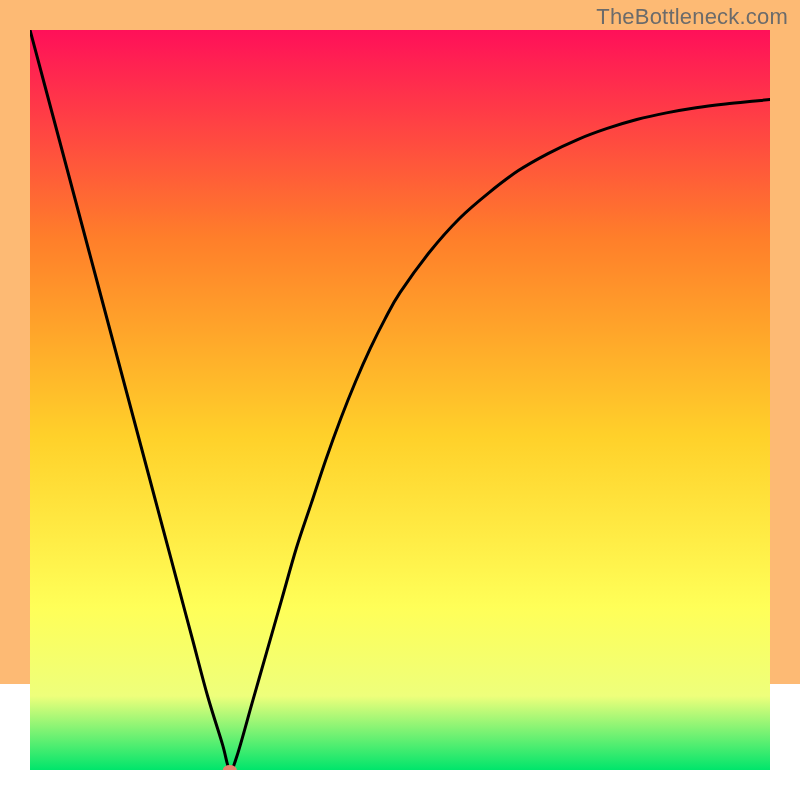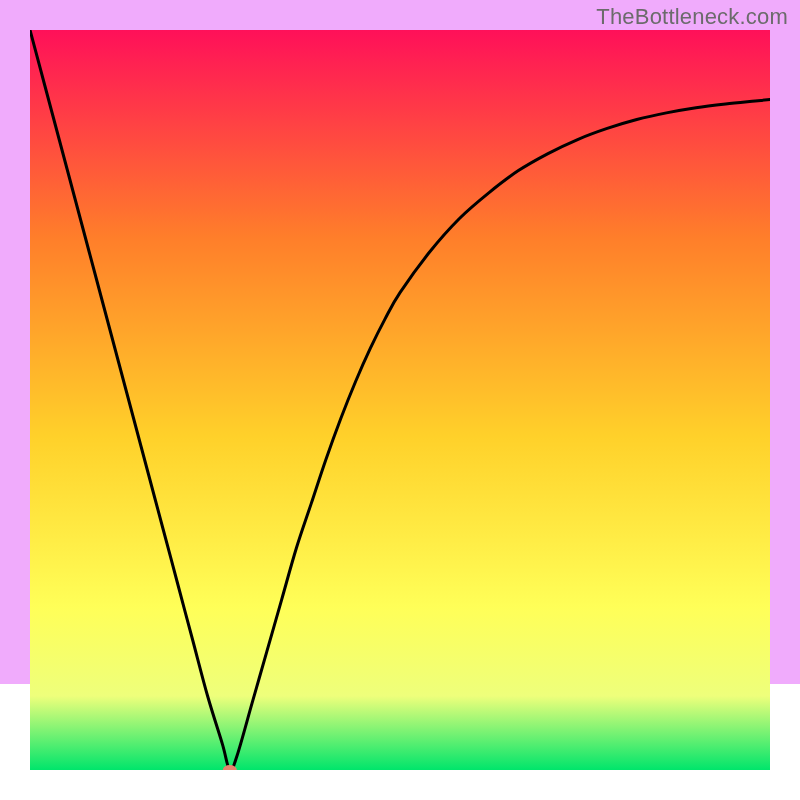--- a/index.html
+++ b/index.html
@@ -1,20 +1,20 @@
 <!DOCTYPE html>
 <html><head>
 <meta charset="utf-8">
 <style>
   * { margin: 0; padding: 0; box-sizing: border-box; }
   html, body { width: 800px; height: 800px; overflow: hidden; }
   .outer {
     width: 800px;
     height: 684px;
-    background: #f0abfc;
+    background: #fdba74;
     position: relative;
   }
   .watermark {
     position: absolute;
     top: 4px;
     right: 12px;
     font-family: Arial, sans-serif;
     font-size: 22px;
     color: #6b6b6b;
     letter-spacing: 0.2px;

